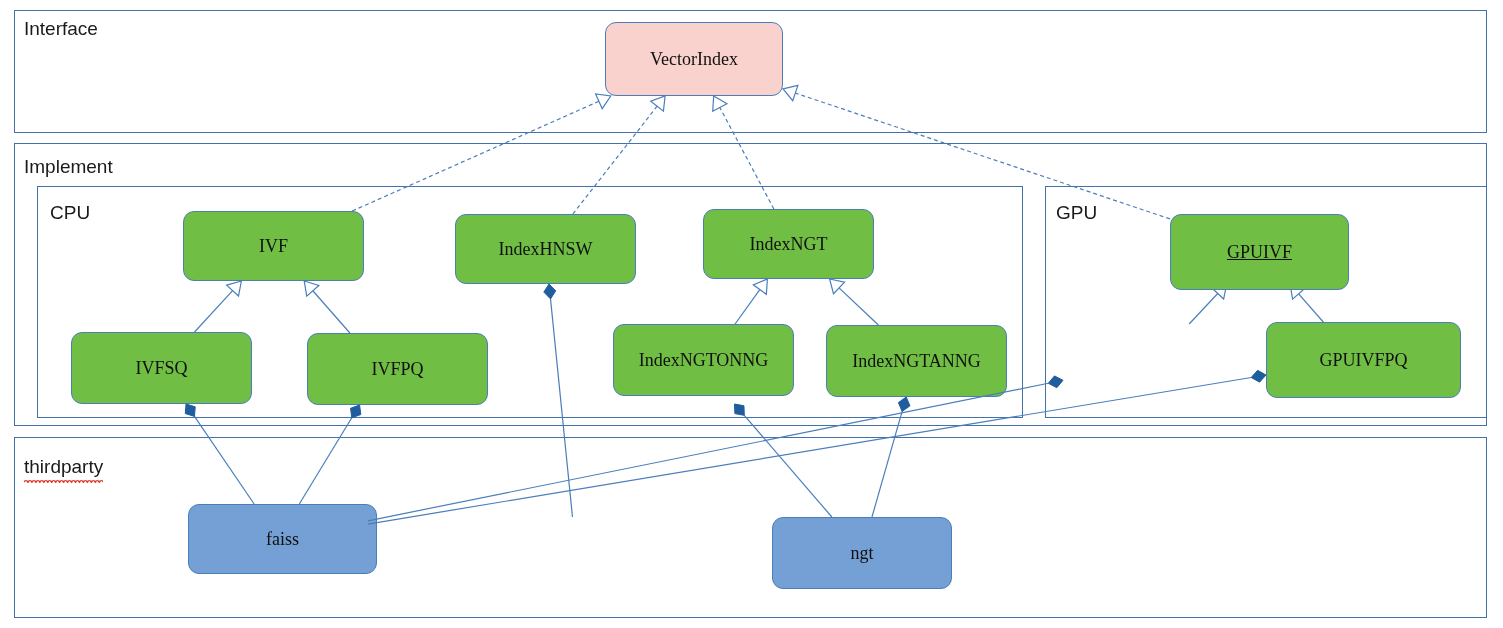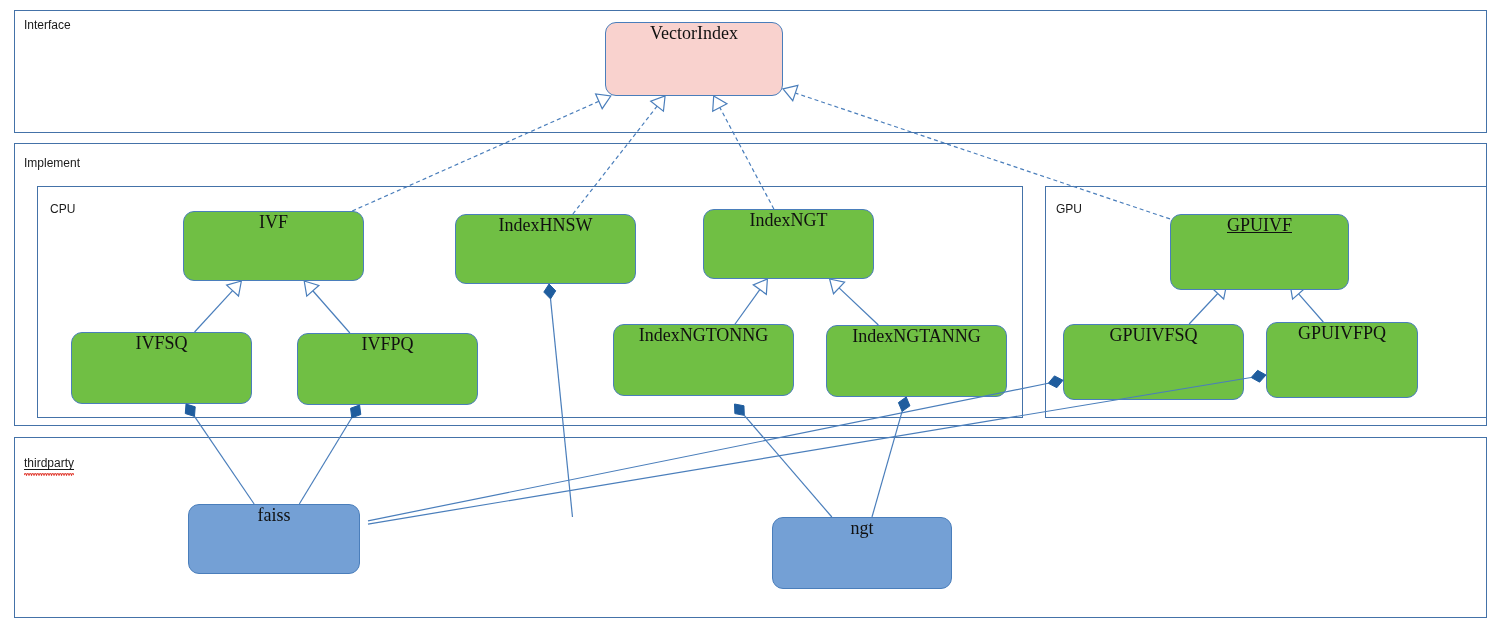--- a/index.html
+++ b/index.html
@@ -21,45 +21,45 @@
   
   .frame {
     position: absolute;
     box-sizing: border-box;
     border: 1px solid #4472a8;
     background: transparent;
   }
   .frame-label {
     position: absolute;
     font-family: "Liberation Sans", sans-serif;
-    font-size: 12px;
+    font-size: 19px;
     color: #1a1a1a;
     white-space: nowrap;
     line-height: 1;
   }
   .frame-label.misspelled {
-    text-decoration: underline;
     text-decoration-color: #1a1a1a;
     text-underline-offset: 2px;
   }
   .squiggle {
     position: absolute;
     left: 0;
     bottom: -7px;
     width: 100%;
     height: 5px;
   }
 
   
   .node {
     position: absolute;
     box-sizing: border-box;
     border: 1px solid #4a7ebb;
     border-radius: 11px;
     display: flex;
+    align-items: center;
     justify-content: center;
     font-family: "Liberation Serif", serif;
     font-size: 18px;
     color: #101010;
     text-align: center;
     z-index: 5;
     white-space: nowrap;
   }
   .node.iface   { background: #f9d2ce; }
   .node.impl    { background: #70bf44; }
@@ -197,34 +197,31 @@
     </div>
     <div class="node impl" style="left: 703px; top: 209px; width: 171px; height: 70px;">
       <span>IndexNGT</span>
     </div>
     <div class="node impl" style="left: 1170px; top: 214px; width: 179px; height: 76px; text-decoration: underline;">
       <span>GPUIVF</span>
     </div>
     <div class="node impl" style="left: 71px; top: 332px; width: 181px; height: 72px;">
       <span>IVFSQ</span>
     </div>
-    <div class="node impl" style="left: 297px; top: 333px; width: 181px; height: 72px;">
+    <div class="node impl" style="left: 307px; top: 333px; width: 181px; height: 72px;">
       <span>IVFPQ</span>
     </div>
     <div class="node impl" style="left: 613px; top: 324px; width: 181px; height: 72px;">
       <span>IndexNGTONNG</span>
     </div>
     <div class="node impl" style="left: 826px; top: 325px; width: 181px; height: 72px;">
       <span>IndexNGTANNG</span>
     </div>
-    <div class="node impl" style="left: 1063px; top: 324px; width: 181px; height: 76px;">
-      <span>GPUIVFSQ</span>
-    </div>
-    <div class="node impl" style="left: 1266px; top: 322px; width: 152px; height: 76px;">
+    <div class="node impl" style="left: 1266px; top: 322px; width: 195px; height: 76px;">
       <span>GPUIVFPQ</span>
     </div>
-    <div class="node thirdp" style="left: 188px; top: 504px; width: 172px; height: 70px;">
+    <div class="node thirdp" style="left: 188px; top: 504px; width: 189px; height: 70px;">
       <span>faiss</span>
     </div>
     <div class="node thirdp" style="left: 772px; top: 517px; width: 180px; height: 72px;">
       <span>ngt</span>
     </div>
   </div>
 
 </body></html>

